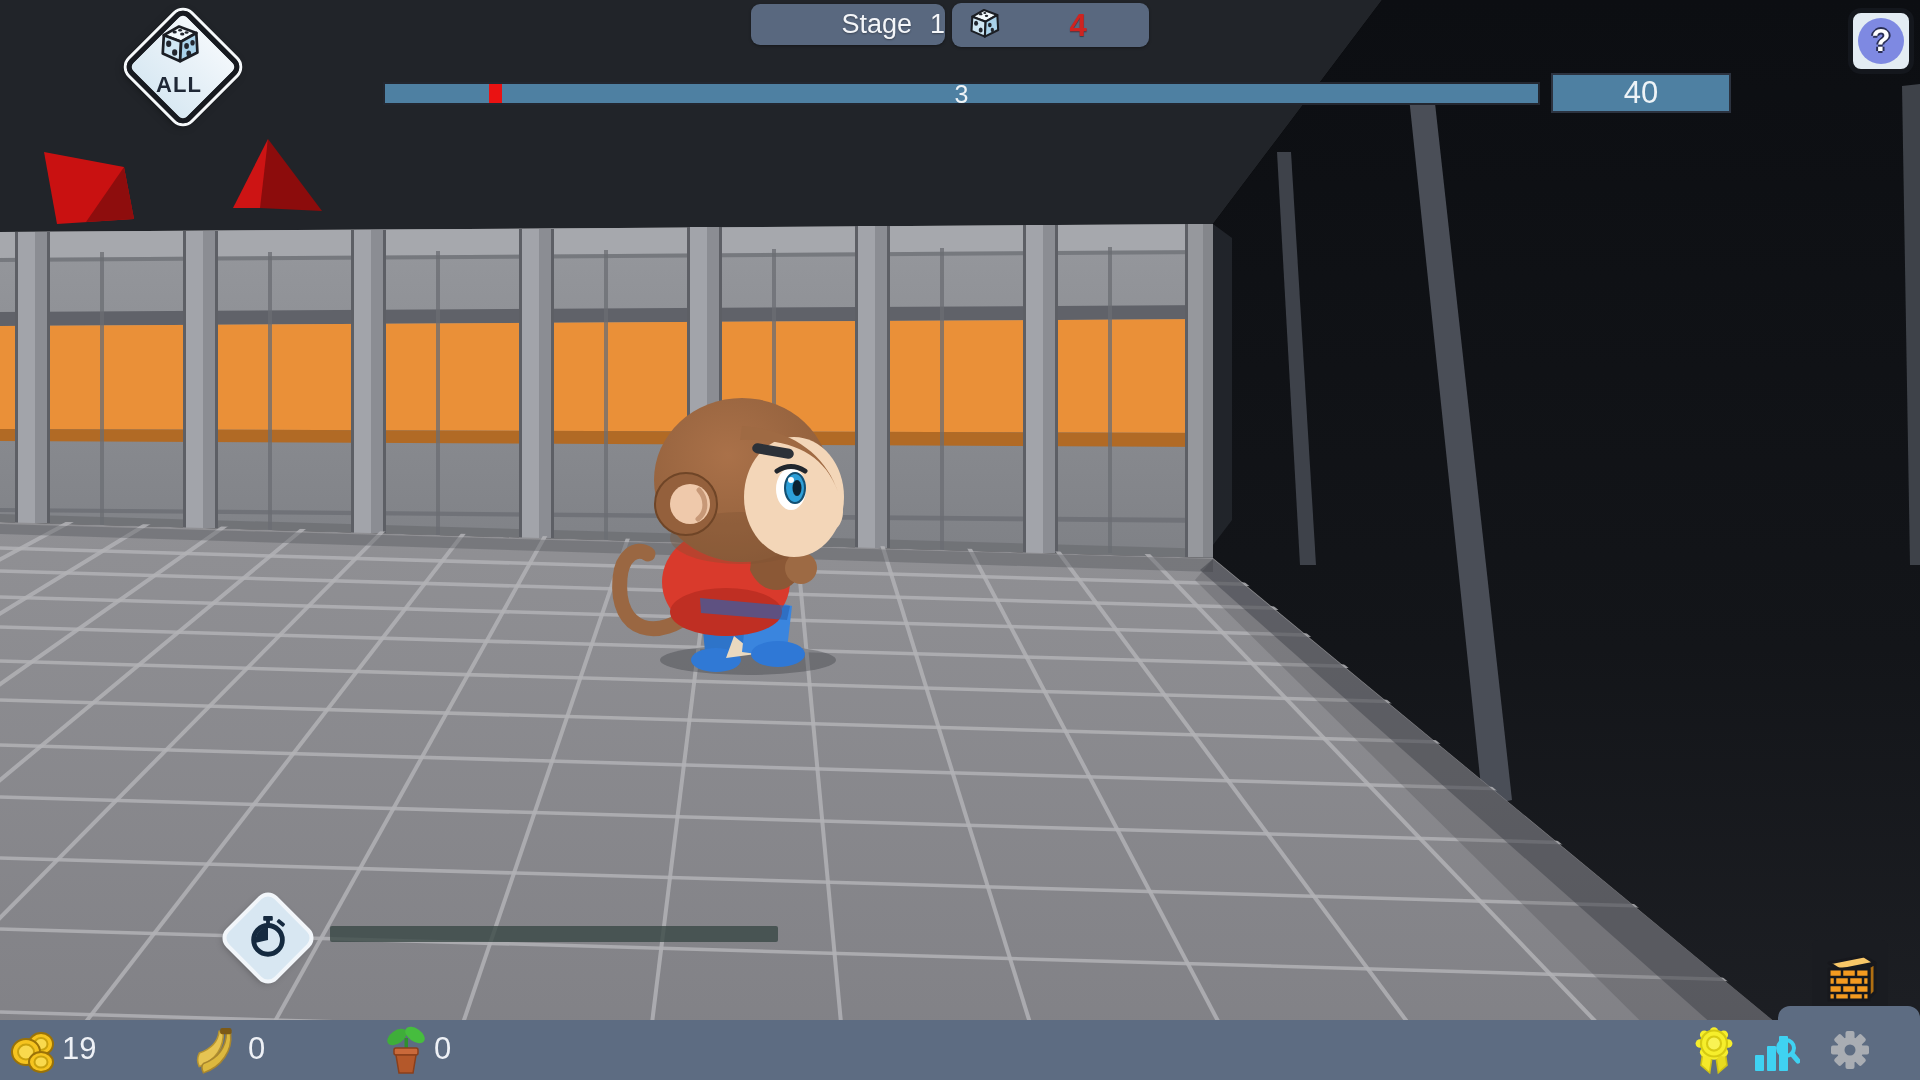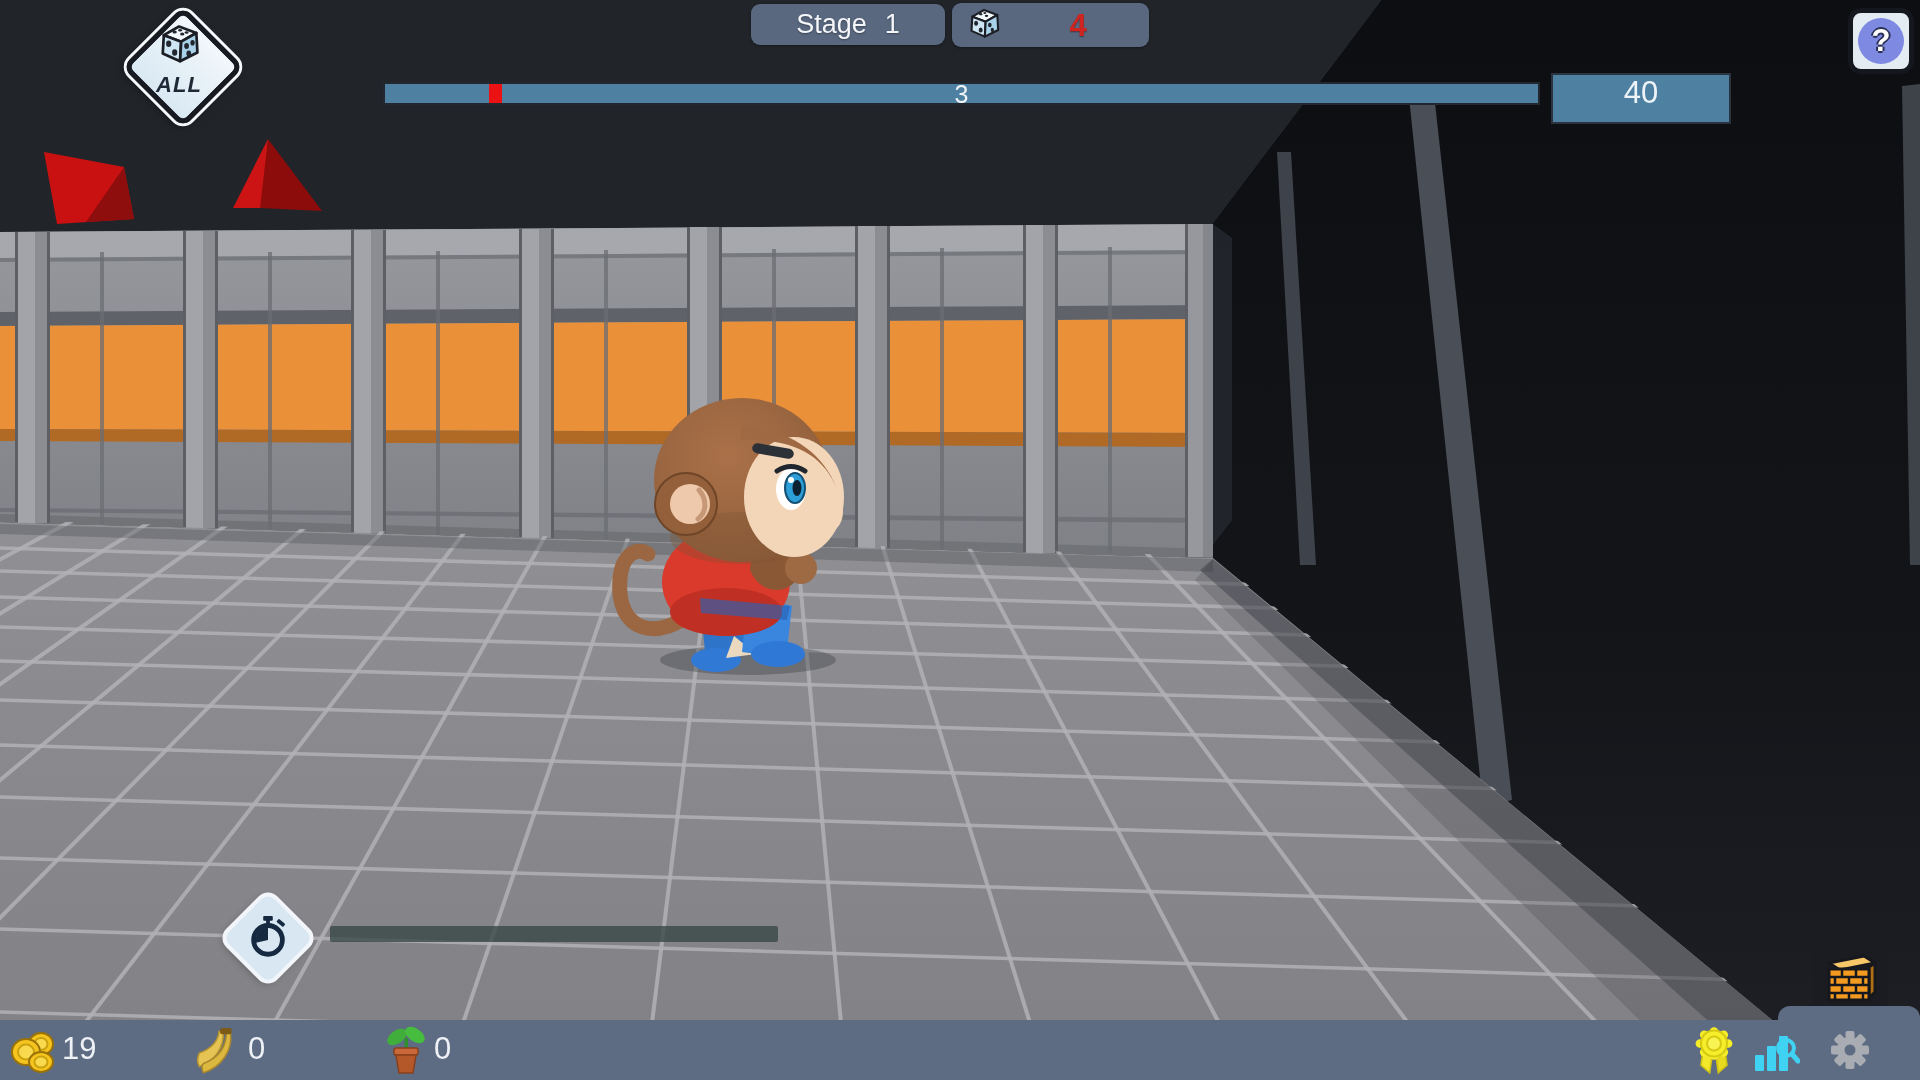--- a/index.html
+++ b/index.html
@@ -3,44 +3,44 @@
 <meta charset="utf-8">
 <style>
   html,body{margin:0;padding:0;background:#000;}
   body{width:1920px;height:1080px;overflow:hidden;position:relative;
        font-family:"Liberation Sans",sans-serif;-webkit-font-smoothing:antialiased;}
   .abs{position:absolute;}
   
   #scene{position:absolute;left:0;top:0;width:1920px;height:1080px;}
   
   .panel{background:#59687f;border-radius:9px;box-shadow:0 1px 3px rgba(0,0,0,.35);}
-  #stage-panel{left:751px;top:4px;width:194px;height:41px;display:flex;align-items:center;justify-content:center;gap:18px;}
+  #stage-panel{left:751px;top:4px;width:194px;height:41px;display:flex;align-items:center;justify-content:flex-end;gap:18px;}
   #stage-panel span{color:#f4f6f9;font-size:27px;text-shadow:0 1px 2px rgba(0,0,0,.35);}
   #dice-panel{left:952px;top:3px;width:197px;height:44px;}
   #dice-panel .dice-ico{position:absolute;left:12px;top:2px;}
   #dice-panel .val{position:absolute;left:96px;top:5px;width:60px;text-align:center;
       color:#cf2420;font-size:31px;font-weight:bold;text-shadow:0 1px 1px rgba(0,0,0,.4);}
   
   #progress{left:383px;top:82px;width:1157px;height:23px;background:#4e80a2;
       border:2px solid #232press730;border:2px solid #232730;box-sizing:border-box;}
   #progress .plabel{position:absolute;left:0;top:-4px;width:100%;text-align:center;
       color:#eef3f7;font-size:25px;}
   #progress .marker{position:absolute;left:104px;top:0px;width:13px;height:19px;background:#ea1212;}
-  #total-box{left:1551px;top:73px;width:180px;height:51px;background:#4e80a2;border:2px solid #2c3340;
+  #total-box{left:1551px;top:73px;width:180px;height:40px;background:#4e80a2;border:2px solid #2c3340;
       box-sizing:border-box;display:flex;align-items:flex-start;justify-content:center;
       color:#eef3f7;font-size:31px;}
   
   .diamond-badge{width:110px;height:112px;}
   .diamond{position:absolute;transform:rotate(45deg);}
   #all-badge{left:124px;top:6px;}
   #all-badge .diamond{left:16px;top:18px;width:76px;height:76px;border:5px solid #171a20;border-radius:11px;
       background:linear-gradient(180deg,#f2f7fb,#d9e9f3);box-shadow:0 0 0 3px #f6f9fb,0 3px 8px rgba(0,0,0,.5);}
   #all-badge .dice-ico{position:absolute;left:29px;top:14px;}
   #all-badge .blabel{position:absolute;left:0;top:66px;width:110px;text-align:center;
-      color:#1f2836;font-size:22px;font-weight:bold;letter-spacing:1px;font-style:italic;}
+      color:#1f2836;font-size:22px;font-weight:bold;letter-spacing:1px;}
   #timer-badge{left:220px;top:890px;width:96px;height:96px;}
   #timer-badge .diamond{left:16px;top:16px;width:64px;height:64px;border-radius:9px;background:#d8e7f2;
       box-shadow:0 0 0 4px #f2f6fa,0 3px 8px rgba(0,0,0,.4);}
   #timer-badge svg{position:absolute;left:25px;top:24px;}
   #timer-bar{left:330px;top:926px;width:448px;height:16px;background:rgba(55,70,68,.78);border-radius:2px;}
   
   #help-btn{left:1848px;top:8px;width:66px;height:66px;border-radius:13px;background:#e3ecf3;
       border:5px solid #14171d;box-sizing:border-box;}
   #help-btn .qcirc{position:absolute;left:5px;top:5px;width:46px;height:46px;border-radius:50%;
       background:#7e89e2;display:flex;align-items:center;justify-content:center;}

